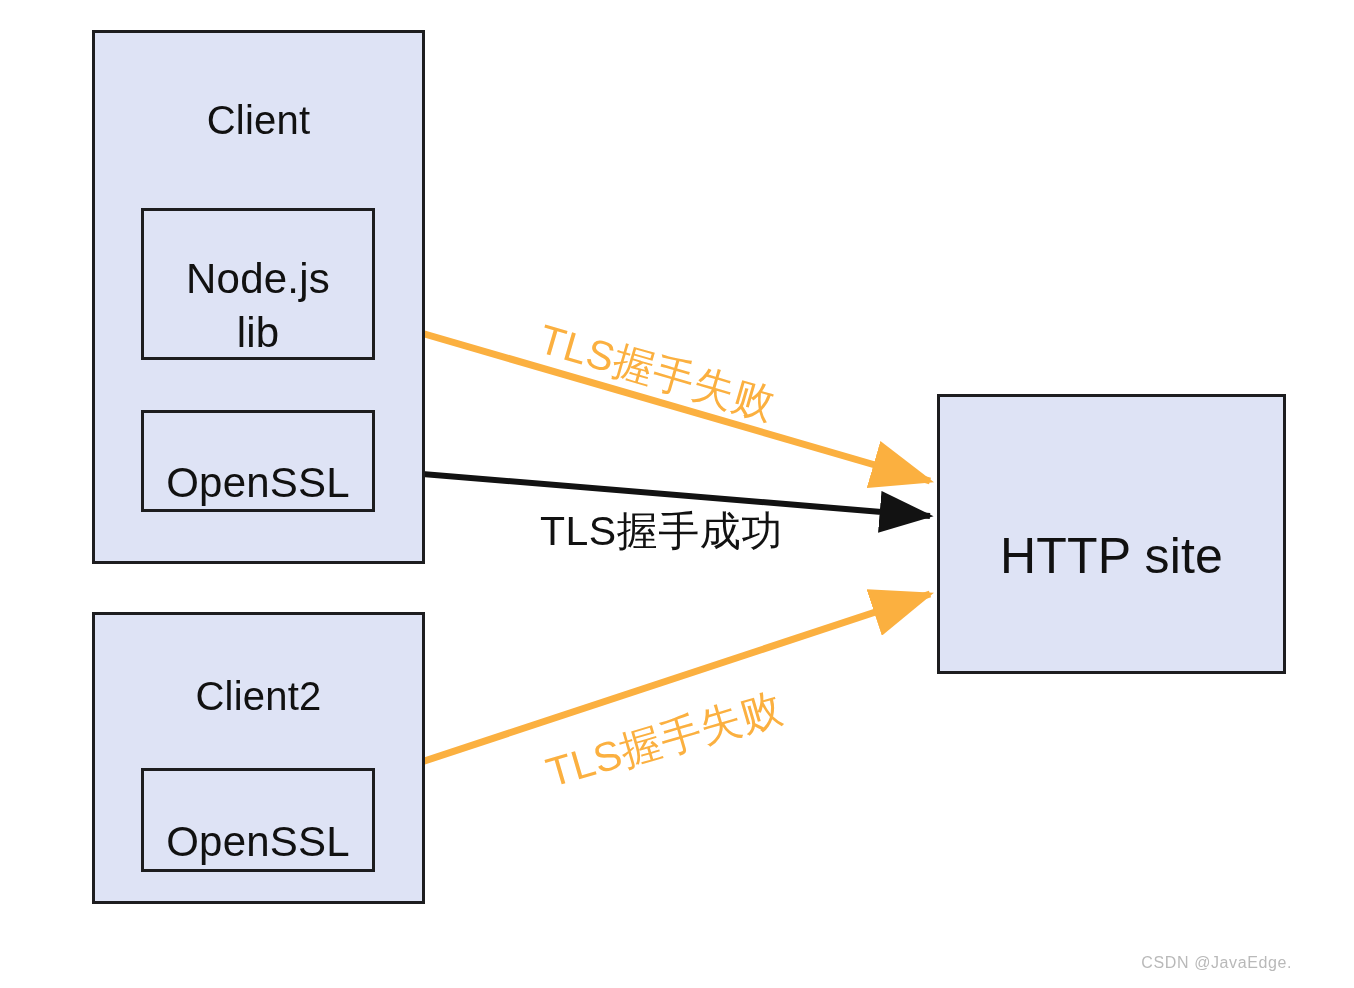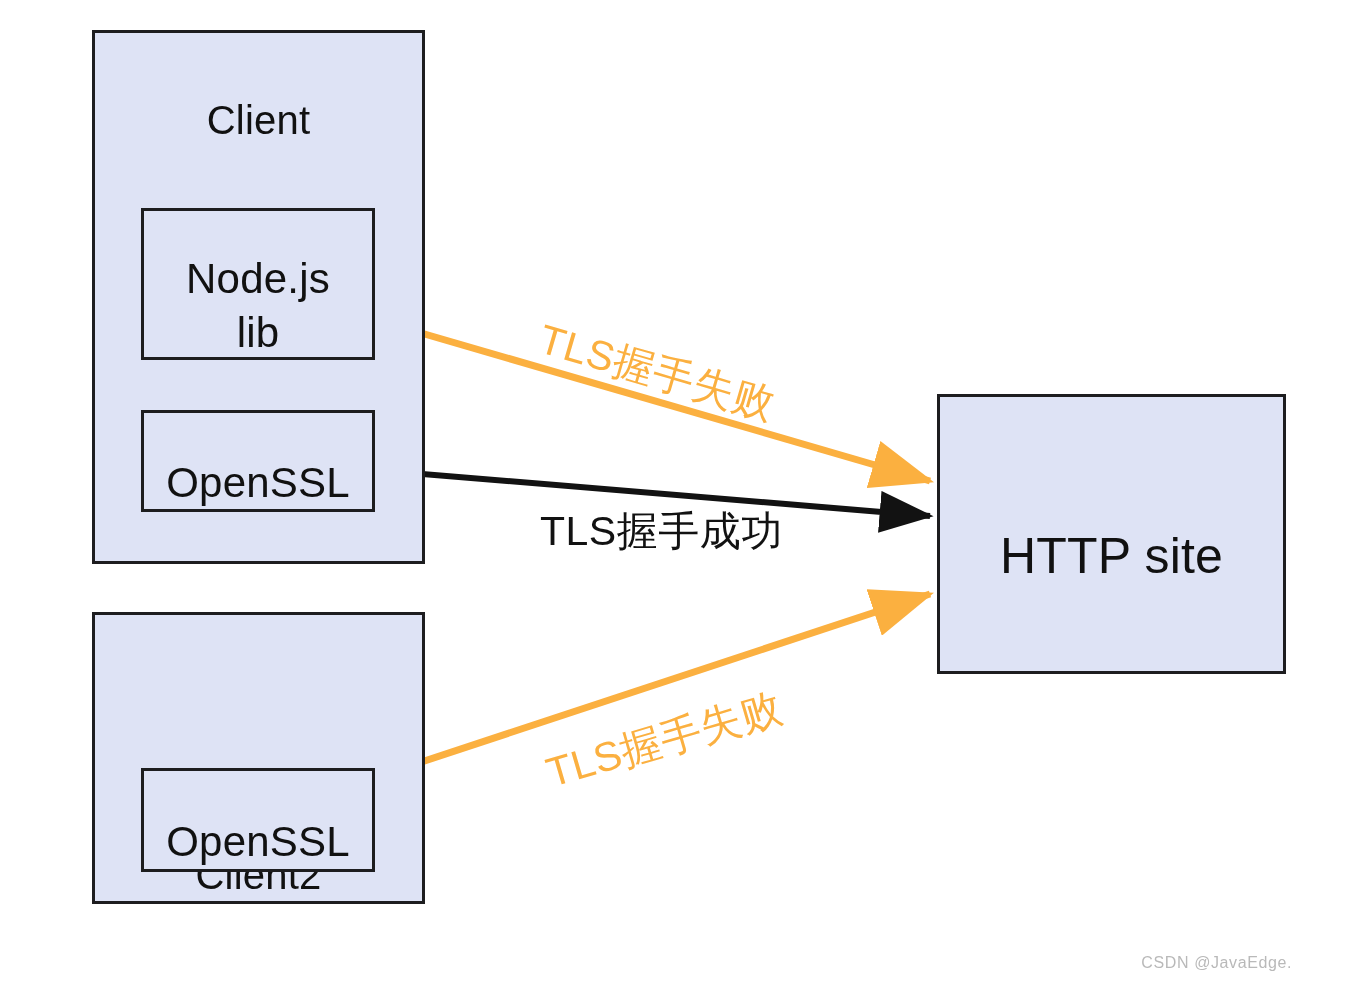--- a/index.html
+++ b/index.html
@@ -58,21 +58,21 @@
   #client-box > .box-label {
     margin-top: 62px;
     font-size: 40px;
   }
 
   #client2-box {
     left: 92px;
     top: 612px;
     width: 333px;
     height: 292px;
-    align-items: flex-end;
+    align-items: flex-start;
     justify-content: center;
   }
   #client2-box > .box-label {
     margin-top: 56px;
     font-size: 40px;
   }
 
   
   #nodejs-lib-box {
     left: 141px;

